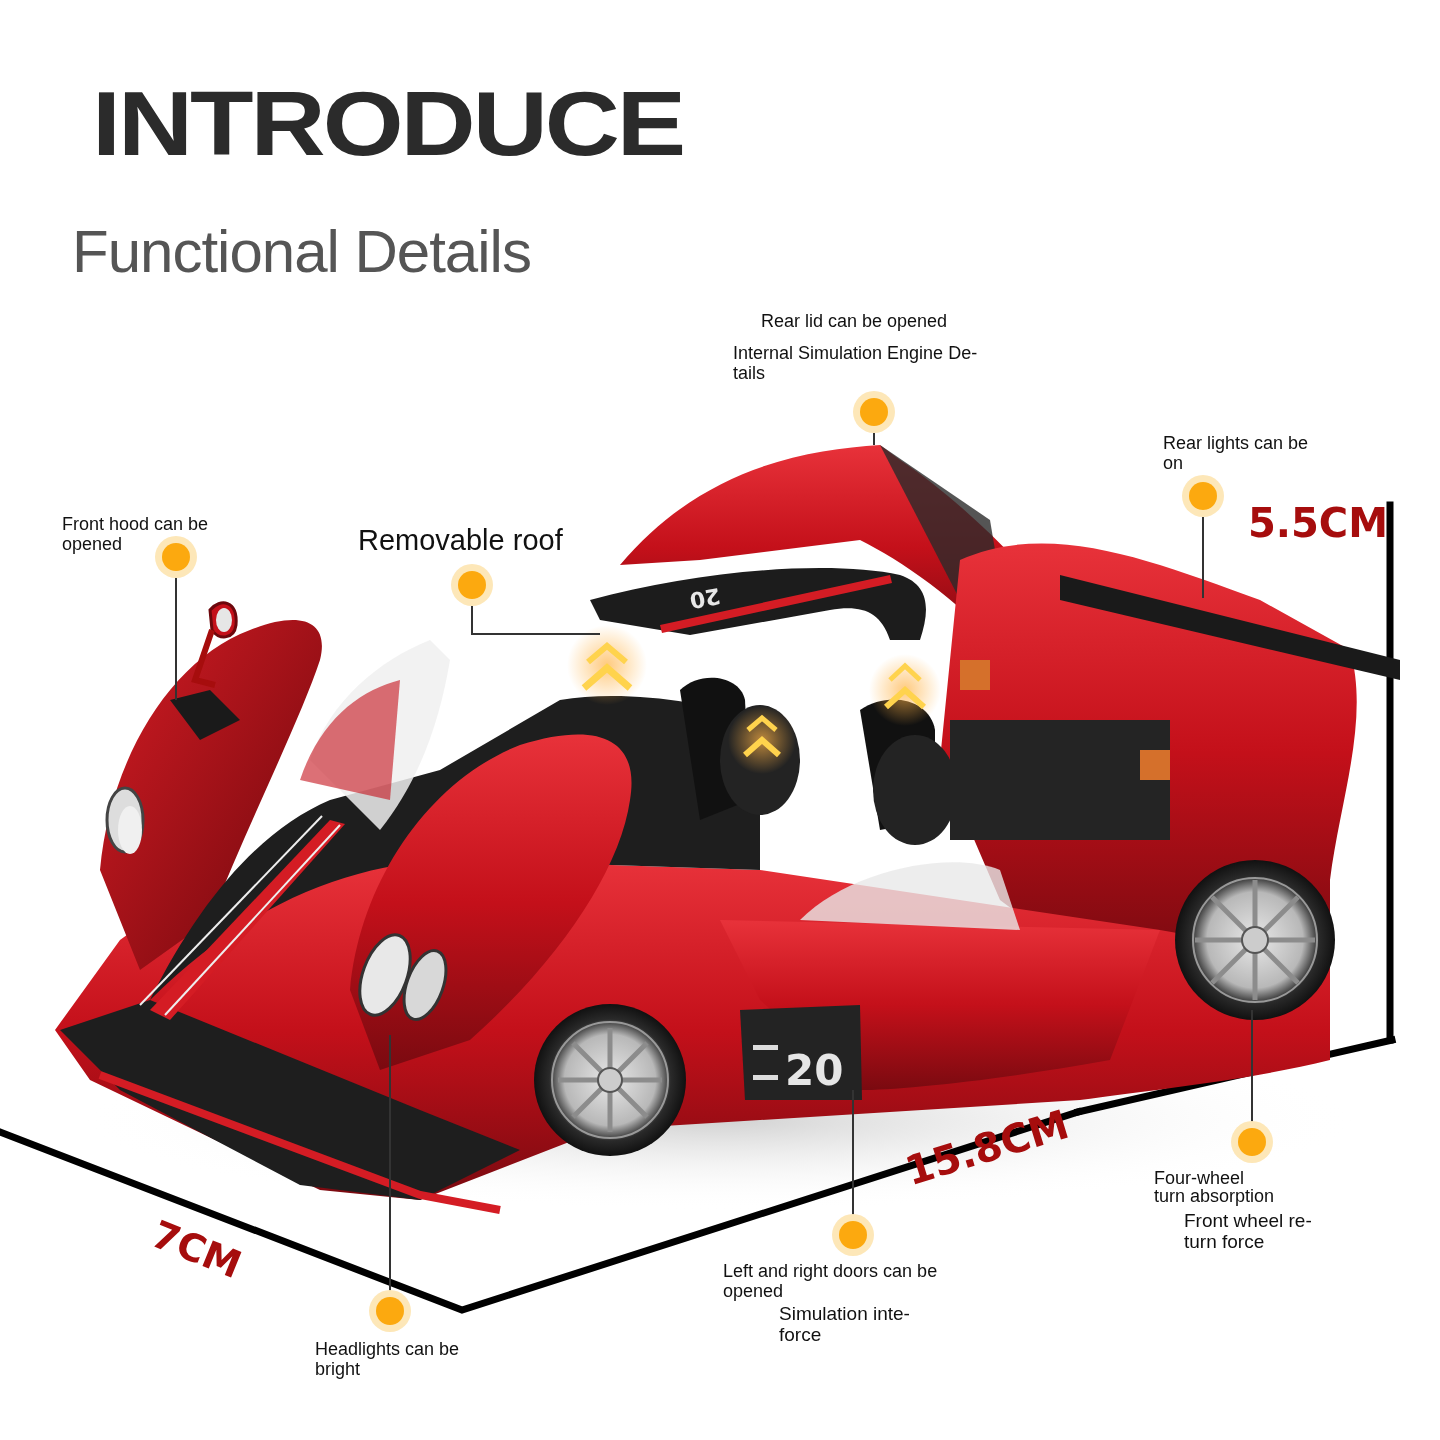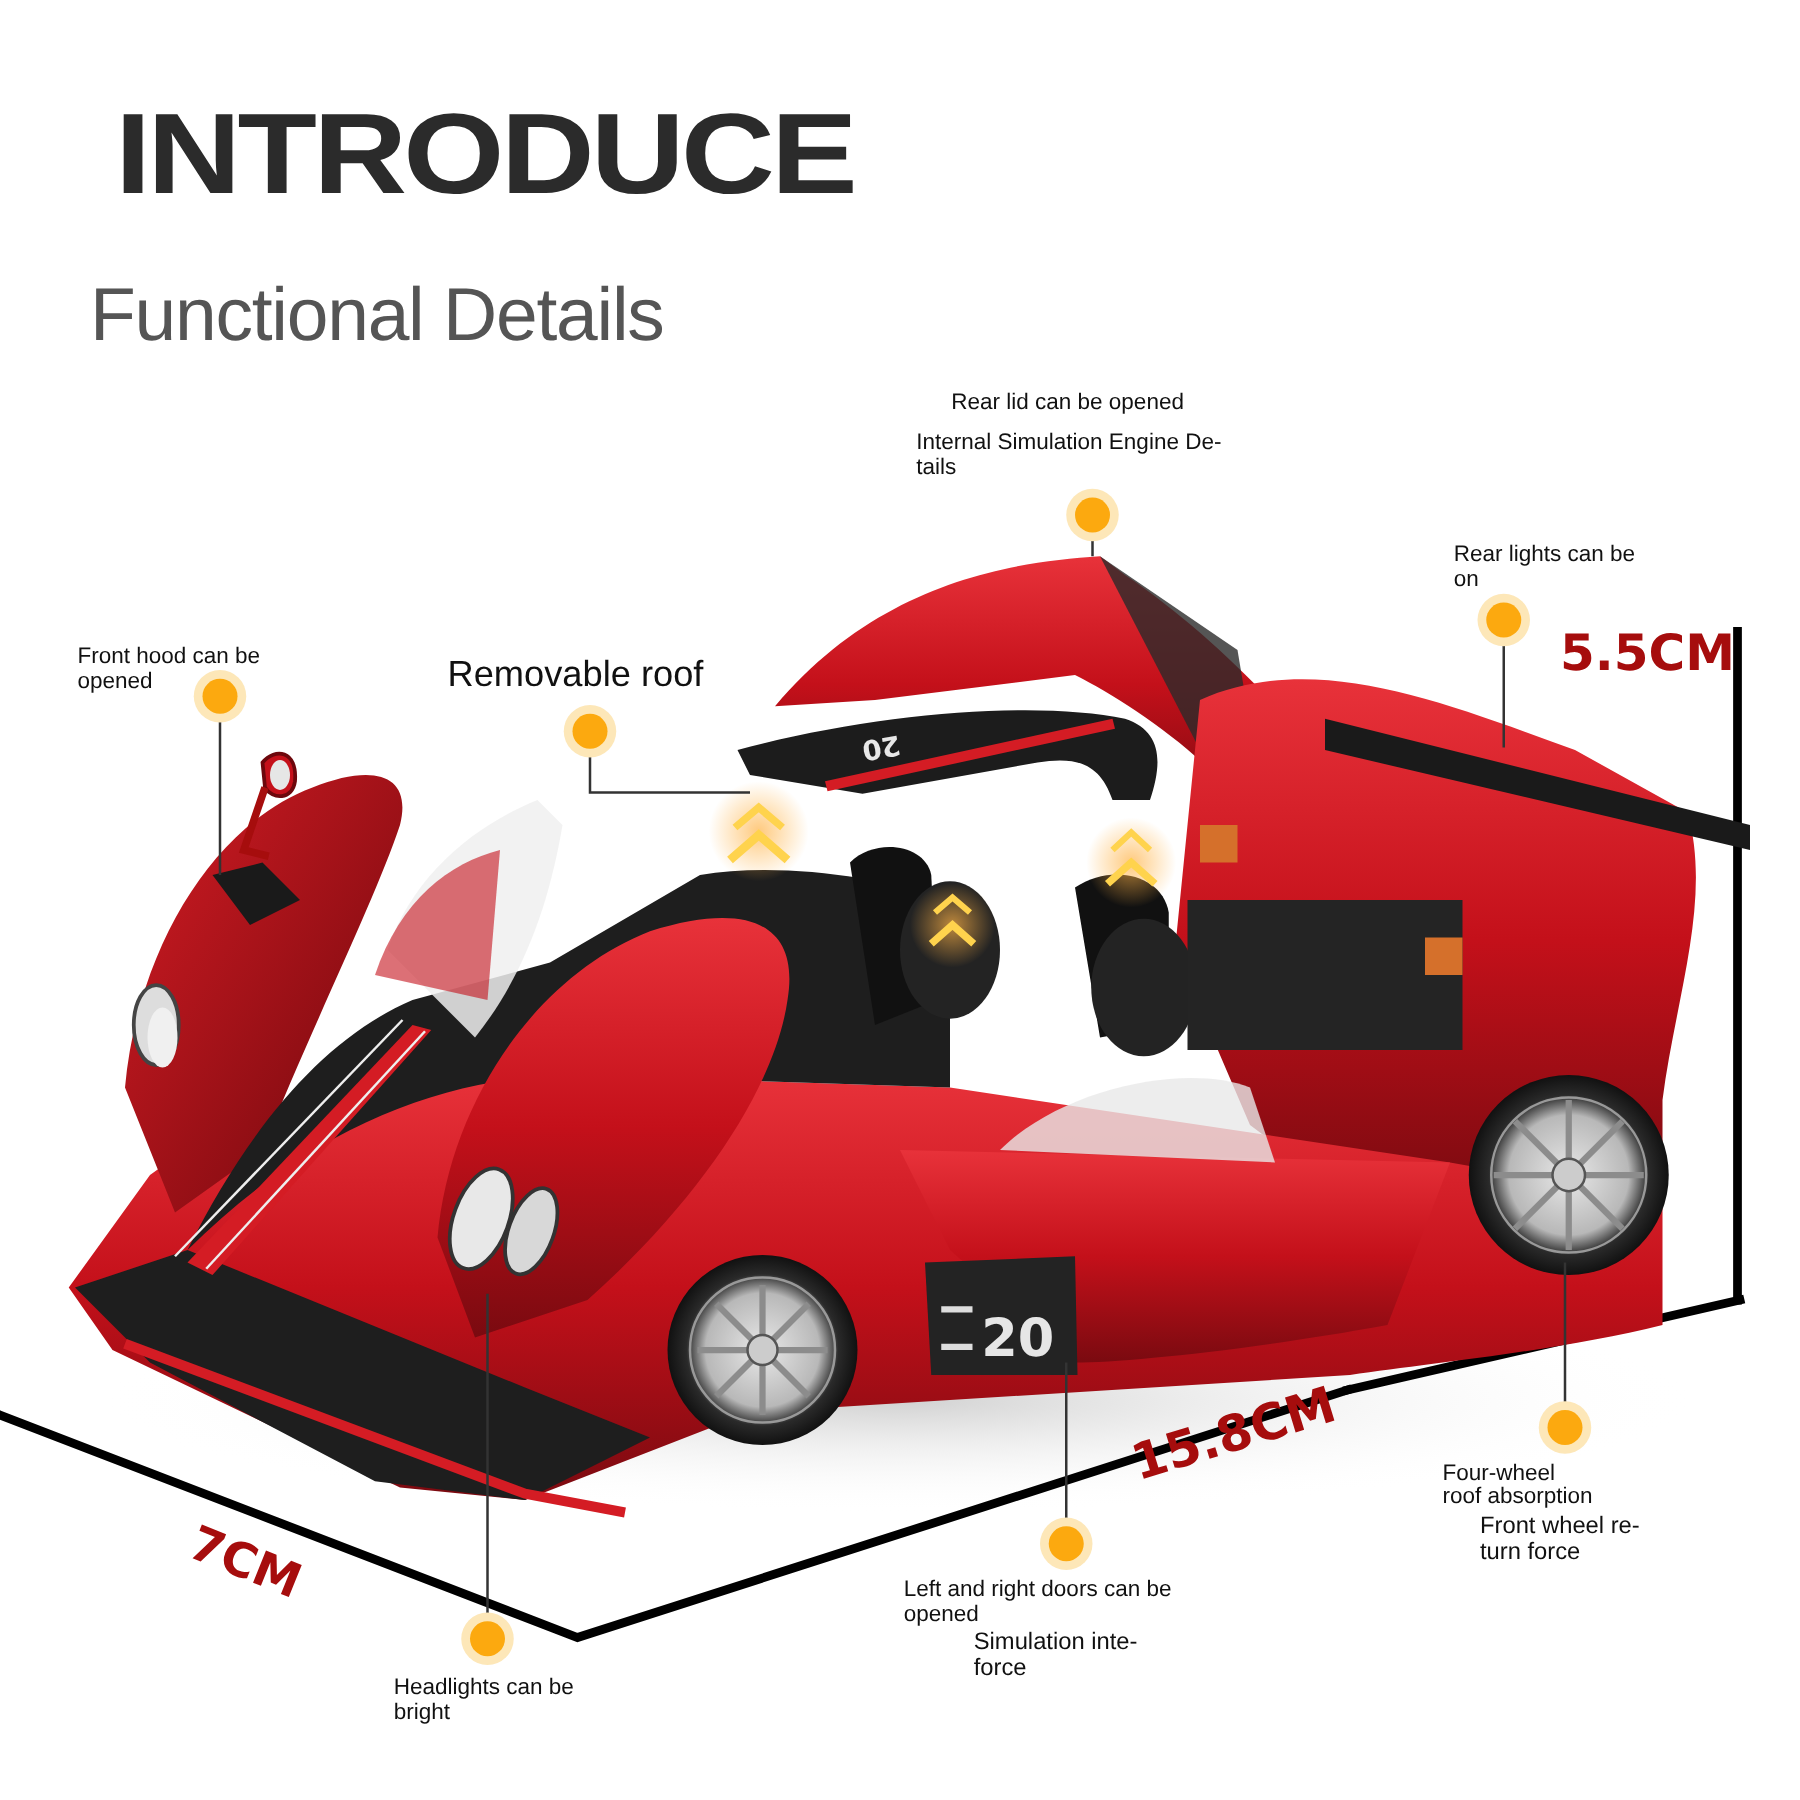--- a/index.html
+++ b/index.html
@@ -191,21 +191,21 @@
 </div>
 <div class="abs label" style="left:62px; top:494px;margin-top:20px;">
   <div>Front hood can be</div>
   <div>opened</div>
 </div>
 <div class="abs label-lg" style="left:358px; top:525px;">
   <div>Removable roof</div>
 </div>
 <div class="abs label" style="left:1120px; top:1169px; line-height:18px;margin-left:34px;">
   <div>Four-wheel</div>
-  <div>roof absorption</div>
+  <div>turn absorption</div>
 </div>
 <div class="abs label-md" style="left:1184px; top:1210px;">
   <div>Front wheel re-</div>
   <div>turn force</div>
 </div>
 <div class="abs label" style="left:723px; top:1261px;">
   <div>Left and right doors can be</div>
   <div>opened</div>
 </div>
 <div class="abs label-md" style="left:779px; top:1303px;">

